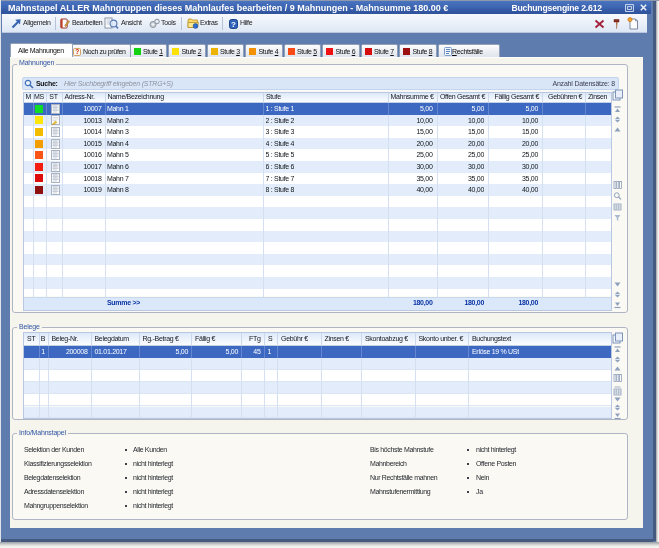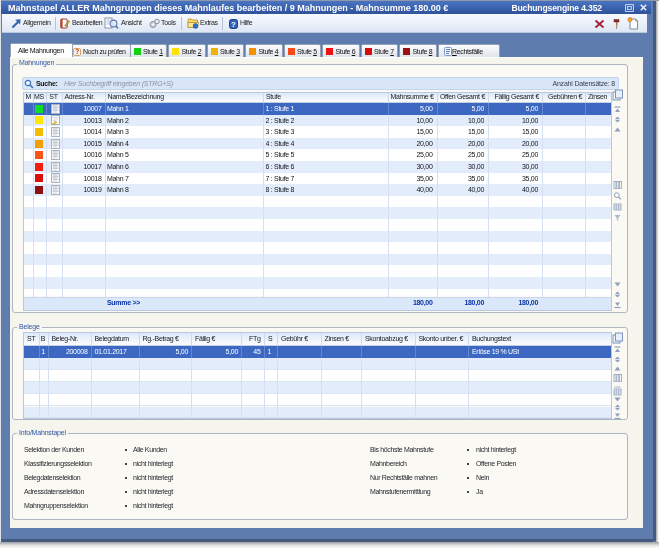--- a/index.html
+++ b/index.html
@@ -32,21 +32,21 @@
 
 <div class="abs" style="left:656px;top:0;width:3px;height:548px;background:linear-gradient(90deg,#9aa0a8,#e8e8e4 60%,#fbfbf9);"></div>
 <div class="abs" style="left:0;top:542px;width:659px;height:6px;background:linear-gradient(180deg,#9aa0a8,#e2e2de 55%,#fbfbf9);"></div>
 <div class="abs" style="left:0;top:0;width:659px;height:1px;background:#8e99ad;"></div>
 <div class="abs" style="left:0;top:0;width:1px;height:542px;background:#dfe3ea;"></div>
 <div class="abs" style="left:653px;top:1px;width:3px;height:540px;background:#46597f;"></div>
 <div class="abs" style="left:1px;top:539px;width:652px;height:3px;background:#46597f;"></div>
 
 <div class="ttl"></div>
 <div class="abs" style="left:8px;top:3px;font-size:9px;font-weight:bold;color:#ffffff;letter-spacing:0px;">Mahnstapel ALLER Mahngruppen dieses Mahnlaufes bearbeiten / 9 Mahnungen - Mahnsumme 180.00 €</div>
-<div class="abs" style="left:497px;top:3px;width:105px;text-align:right;font-size:8.6px;font-weight:bold;color:#ffffff;letter-spacing:-0.15px;">Buchungsengine 4.352</div>
+<div class="abs" style="left:497px;top:3px;width:105px;text-align:right;font-size:8.6px;font-weight:bold;color:#ffffff;letter-spacing:-0.15px;">Buchungsengine 2.612</div>
 <svg class="abs" style="left:625px;top:4px;" width="9" height="8" viewBox="0 0 9 8">
  <rect x="0.5" y="0.5" width="8" height="7" rx="1" fill="none" stroke="#c3d2ec" stroke-width="1.1"></rect>
  <rect x="2.6" y="2.6" width="3.8" height="2.8" fill="none" stroke="#d7e2f4" stroke-width="0.9"></rect>
 </svg>
 <svg class="abs" style="left:640px;top:4px;" width="7" height="7" viewBox="0 0 7 7">
  <path d="M0.8 0.8 L6.2 6.2 M6.2 0.8 L0.8 6.2" stroke="#eef2fa" stroke-width="1.5"></path>
 </svg>
 
 <div class="tbar"></div>
 <svg class="abs" style="left:11px;top:18px;" width="11" height="11" viewBox="0 0 11 11">

